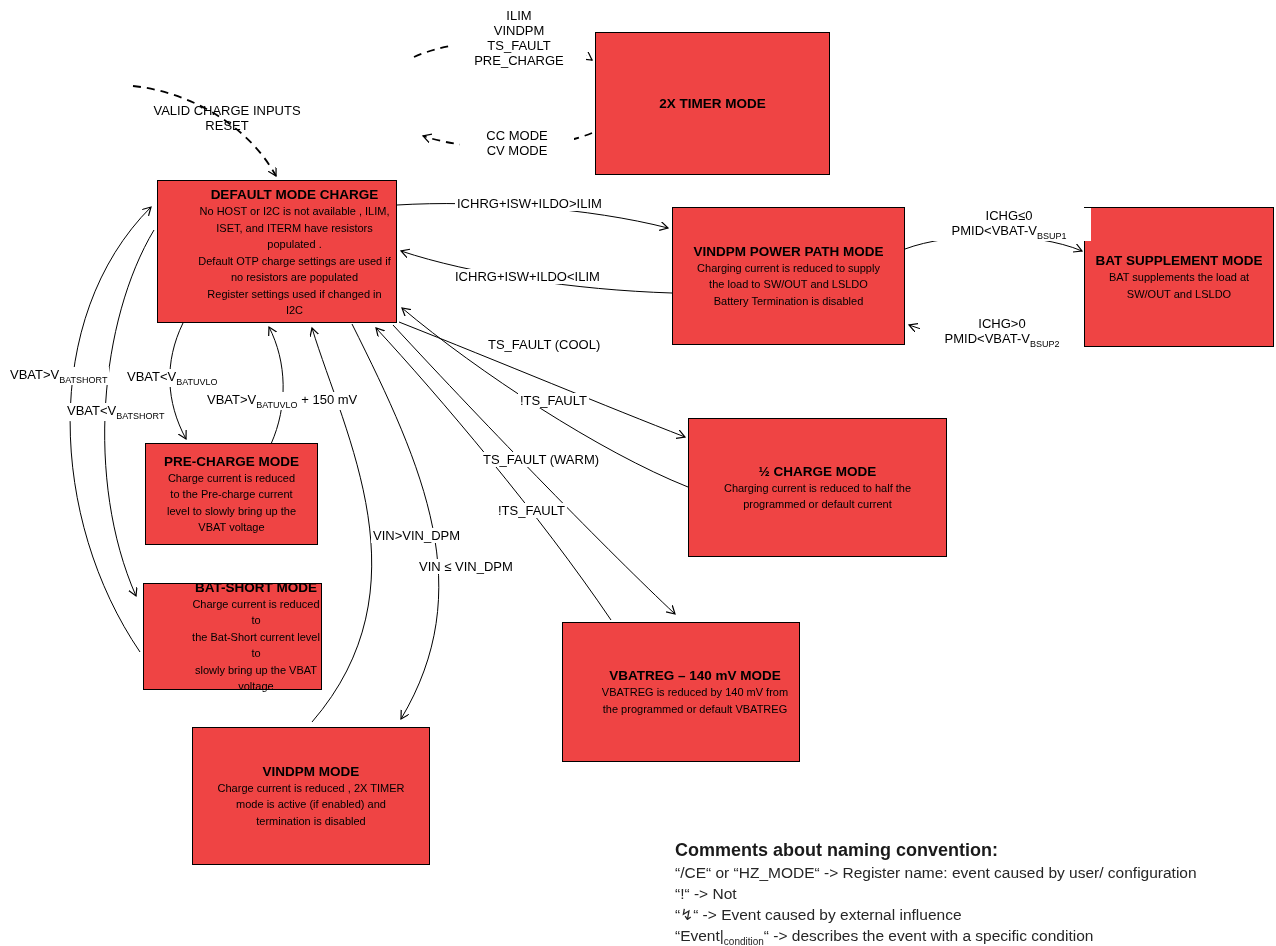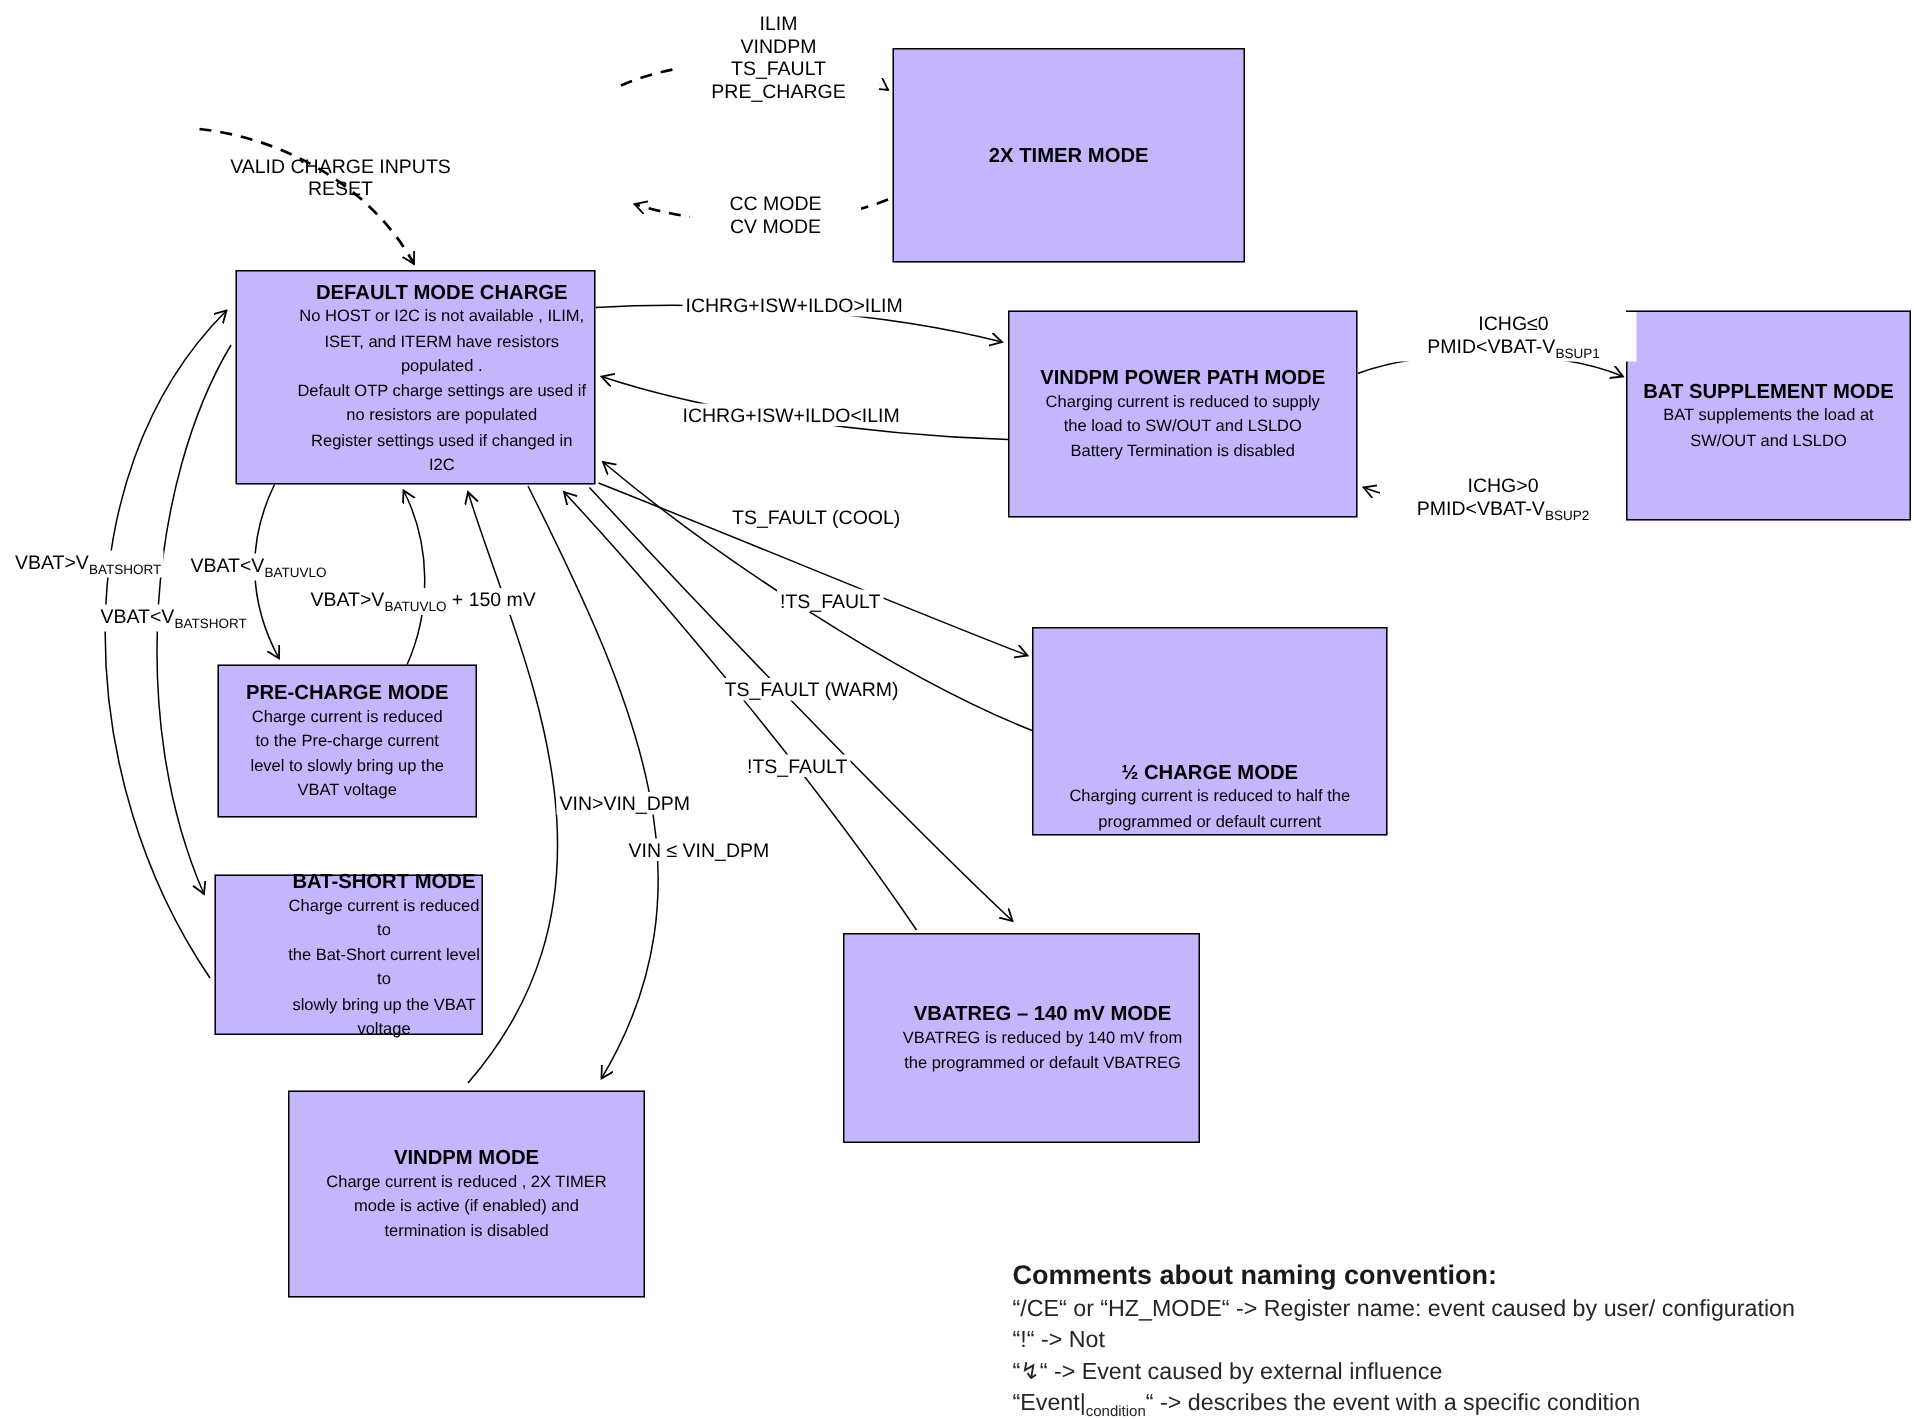--- a/index.html
+++ b/index.html
@@ -1,19 +1,19 @@
 <!DOCTYPE html>
 <html><head>
 <meta charset="utf-8">
 <style>
   html,body{margin:0;padding:0;background:#fff;}
   #canvas{position:relative;width:1276px;height:946px;background:#fff;overflow:hidden;
           font-family:"Liberation Sans","DejaVu Sans",sans-serif;color:#000;}
   svg.edges{position:absolute;left:0;top:0;z-index:1;}
-  .box{position:absolute;z-index:2;background:#c4b5fd;border:1px solid #000;
+  .box{position:absolute;z-index:2;background:#ef4444;border:1px solid #000;
        display:flex;flex-direction:column;align-items:center;justify-content:center;
        text-align:center;box-sizing:border-box;}
   .box-title{font-weight:bold;font-size:13.5px;line-height:17px;}
   .box-desc{font-size:11px;line-height:16.5px;white-space:pre-line;}
   .box.top-align{justify-content:flex-start;padding-top:5px;}
   .lbl{position:absolute;z-index:3;font-size:13px;line-height:15px;background:#fff;
        white-space:nowrap;padding:0 2px;}
   .lbl.center{text-align:center;}
   .lbl sub{font-size:9px;line-height:9px;}
   .comments{position:absolute;z-index:3;color:#262626;}
@@ -90,21 +90,21 @@
   </div>
 
   <div class="box" style="left:143px;top:583px;width:179px;height:107px;padding-left:47px;">
     <div class="box-title">BAT-SHORT MODE</div>
     <div class="box-desc">Charge current is reduced to
 the Bat-Short current level to
 slowly bring up the VBAT
 voltage</div>
   </div>
 
-  <div class="box" style="left:688px;top:418px;width:237px;height:139px;justify-content:flex-end;">
+  <div class="box" style="left:688px;top:418px;width:259px;height:139px;">
     <div class="box-title">½ CHARGE MODE</div>
     <div class="box-desc">Charging current is reduced to half the
 programmed or default current</div>
   </div>
 
   <div class="box" style="left:562px;top:622px;width:238px;height:140px;padding-left:28px;">
     <div class="box-title">VBATREG – 140 mV MODE</div>
     <div class="box-desc">VBATREG is reduced by 140 mV from
 the programmed or default VBATREG</div>
   </div>

